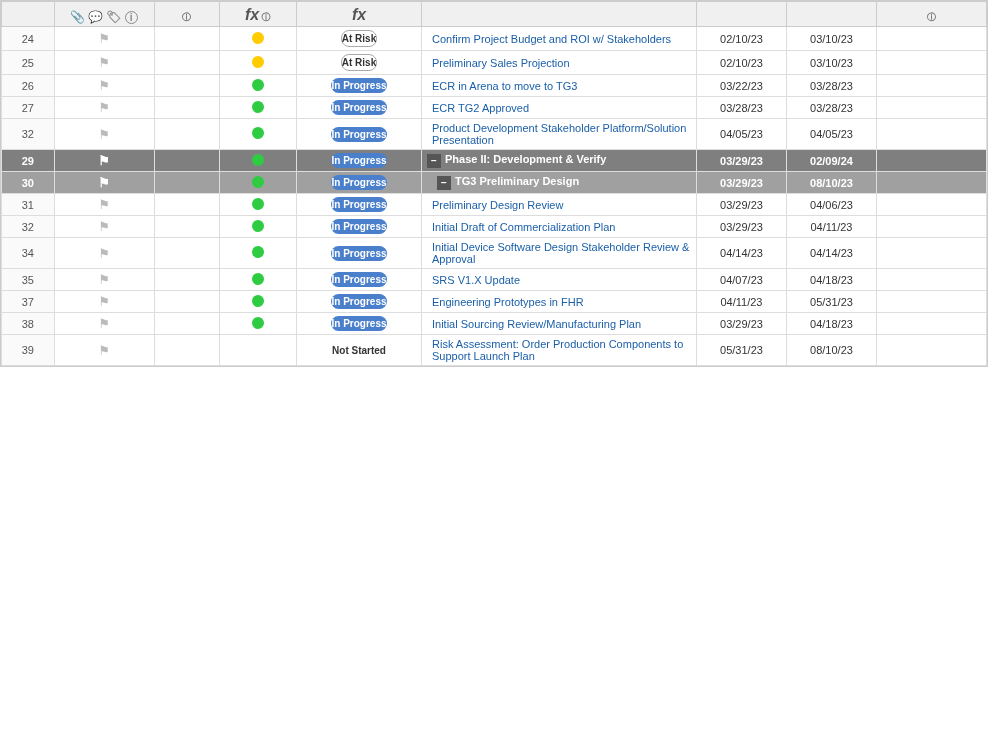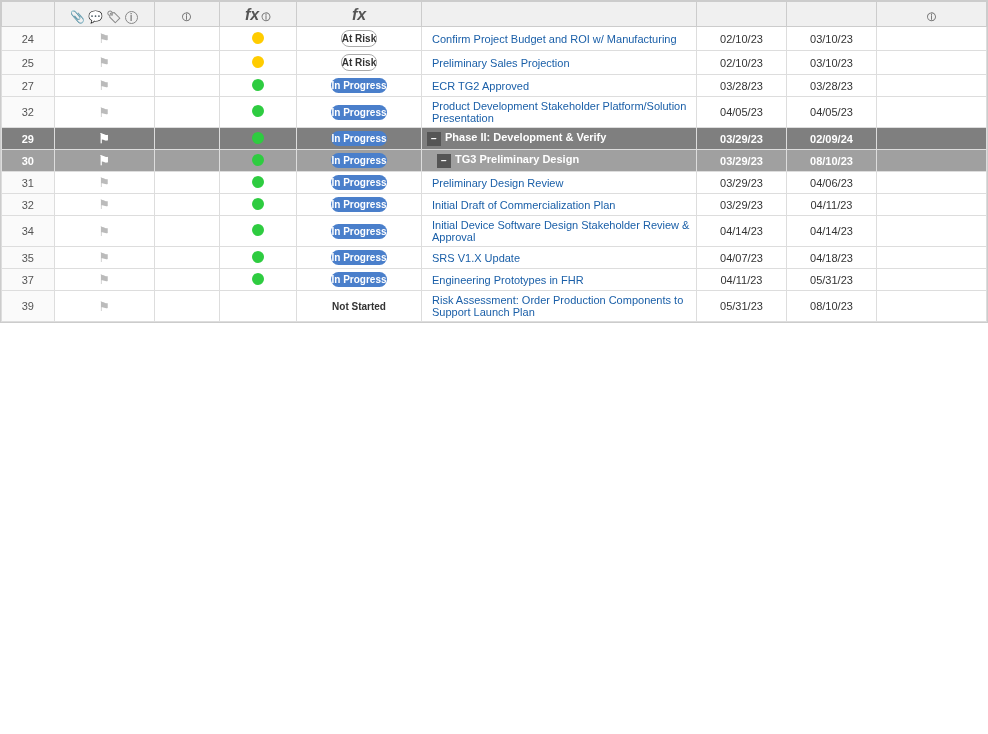--- a/index.html
+++ b/index.html
@@ -217,37 +217,48 @@
         </th>
       </tr>
     </thead>
     <tbody id="table-body">
     <tr>
           <td class="cell-num">24</td>
           <td class="cell-icons"><span style="font-size: 13px; color: rgb(187, 187, 187);">⚑</span></td>
           <td class="cell-center"></td>
           <td class="cell-center"><span class="dot dot-yellow"></span></td>
           <td class="cell-center"><span class="status-badge status-at-risk">At Risk</span></td>
-          <td class="cell-taskname" style="padding-left: 10px;"><span style="color: rgb(26, 95, 168); cursor: pointer;">Confirm Project Budget and ROI w/ Manufacturing</span></td>
+          <td class="cell-taskname" style="padding-left: 10px;"><span style="color: rgb(26, 95, 168); cursor: pointer;">Confirm Project Budget and ROI w/ Stakeholders</span></td>
           <td class="cell-date">02/10/23</td>
           <td class="cell-date">03/10/23</td>
           <td class="cell-center"></td>
         </tr>
         <tr>
           <td class="cell-num">25</td>
           <td class="cell-icons"><span style="font-size: 13px; color: rgb(187, 187, 187);">⚑</span></td>
           <td class="cell-center"></td>
           <td class="cell-center"><span class="dot dot-yellow"></span></td>
           <td class="cell-center"><span class="status-badge status-at-risk">At Risk</span></td>
           <td class="cell-taskname" style="padding-left: 10px;"><span style="color: rgb(26, 95, 168); cursor: pointer;">Preliminary Sales Projection</span></td>
           <td class="cell-date">02/10/23</td>
           <td class="cell-date">03/10/23</td>
           <td class="cell-center"></td>
         </tr>
         <tr>
+          <td class="cell-num">26</td>
+          <td class="cell-icons"><span style="font-size: 13px; color: rgb(187, 187, 187);">⚑</span></td>
+          <td class="cell-center"></td>
+          <td class="cell-center"><span class="dot dot-green"></span></td>
+          <td class="cell-center"><span class="status-badge status-in-progress">In Progress</span></td>
+          <td class="cell-taskname" style="padding-left: 10px;"><span style="color: rgb(26, 95, 168); cursor: pointer;">ECR in Arena to move to TG3</span></td>
+          <td class="cell-date">03/22/23</td>
+          <td class="cell-date">03/28/23</td>
+          <td class="cell-center"></td>
+        </tr>
+        <tr>
           <td class="cell-num">27</td>
           <td class="cell-icons"><span style="font-size: 13px; color: rgb(187, 187, 187);">⚑</span></td>
           <td class="cell-center"></td>
           <td class="cell-center"><span class="dot dot-green"></span></td>
           <td class="cell-center"><span class="status-badge status-in-progress">In Progress</span></td>
           <td class="cell-taskname" style="padding-left: 10px;"><span style="color: rgb(26, 95, 168); cursor: pointer;">ECR TG2 Approved</span></td>
           <td class="cell-date">03/28/23</td>
           <td class="cell-date">03/28/23</td>
           <td class="cell-center"></td>
         </tr>
@@ -330,20 +341,31 @@
         </tr>
         <tr>
           <td class="cell-num">37</td>
           <td class="cell-icons"><span style="font-size: 13px; color: rgb(187, 187, 187);">⚑</span></td>
           <td class="cell-center"></td>
           <td class="cell-center"><span class="dot dot-green"></span></td>
           <td class="cell-center"><span class="status-badge status-in-progress">In Progress</span></td>
           <td class="cell-taskname" style="padding-left: 10px;"><span style="color: rgb(26, 95, 168); cursor: pointer;">Engineering Prototypes in FHR</span></td>
           <td class="cell-date">04/11/23</td>
           <td class="cell-date">05/31/23</td>
+          <td class="cell-center"></td>
+        </tr>
+        <tr>
+          <td class="cell-num">38</td>
+          <td class="cell-icons"><span style="font-size: 13px; color: rgb(187, 187, 187);">⚑</span></td>
+          <td class="cell-center"></td>
+          <td class="cell-center"><span class="dot dot-green"></span></td>
+          <td class="cell-center"><span class="status-badge status-in-progress">In Progress</span></td>
+          <td class="cell-taskname" style="padding-left: 10px;"><span style="color: rgb(26, 95, 168); cursor: pointer;">Initial Sourcing Review/Manufacturing Plan</span></td>
+          <td class="cell-date">03/29/23</td>
+          <td class="cell-date">04/18/23</td>
           <td class="cell-center"></td>
         </tr>
         <tr>
           <td class="cell-num">39</td>
           <td class="cell-icons"><span style="font-size: 13px; color: rgb(187, 187, 187);">⚑</span></td>
           <td class="cell-center"></td>
           <td class="cell-center"></td>
           <td class="cell-center"><span class="status-badge status-not-started">Not Started</span></td>
           <td class="cell-taskname" style="padding-left: 10px;"><span style="color: rgb(26, 95, 168); cursor: pointer;">Risk Assessment: Order Production Components to Support Launch Plan</span></td>
           <td class="cell-date">05/31/23</td>

